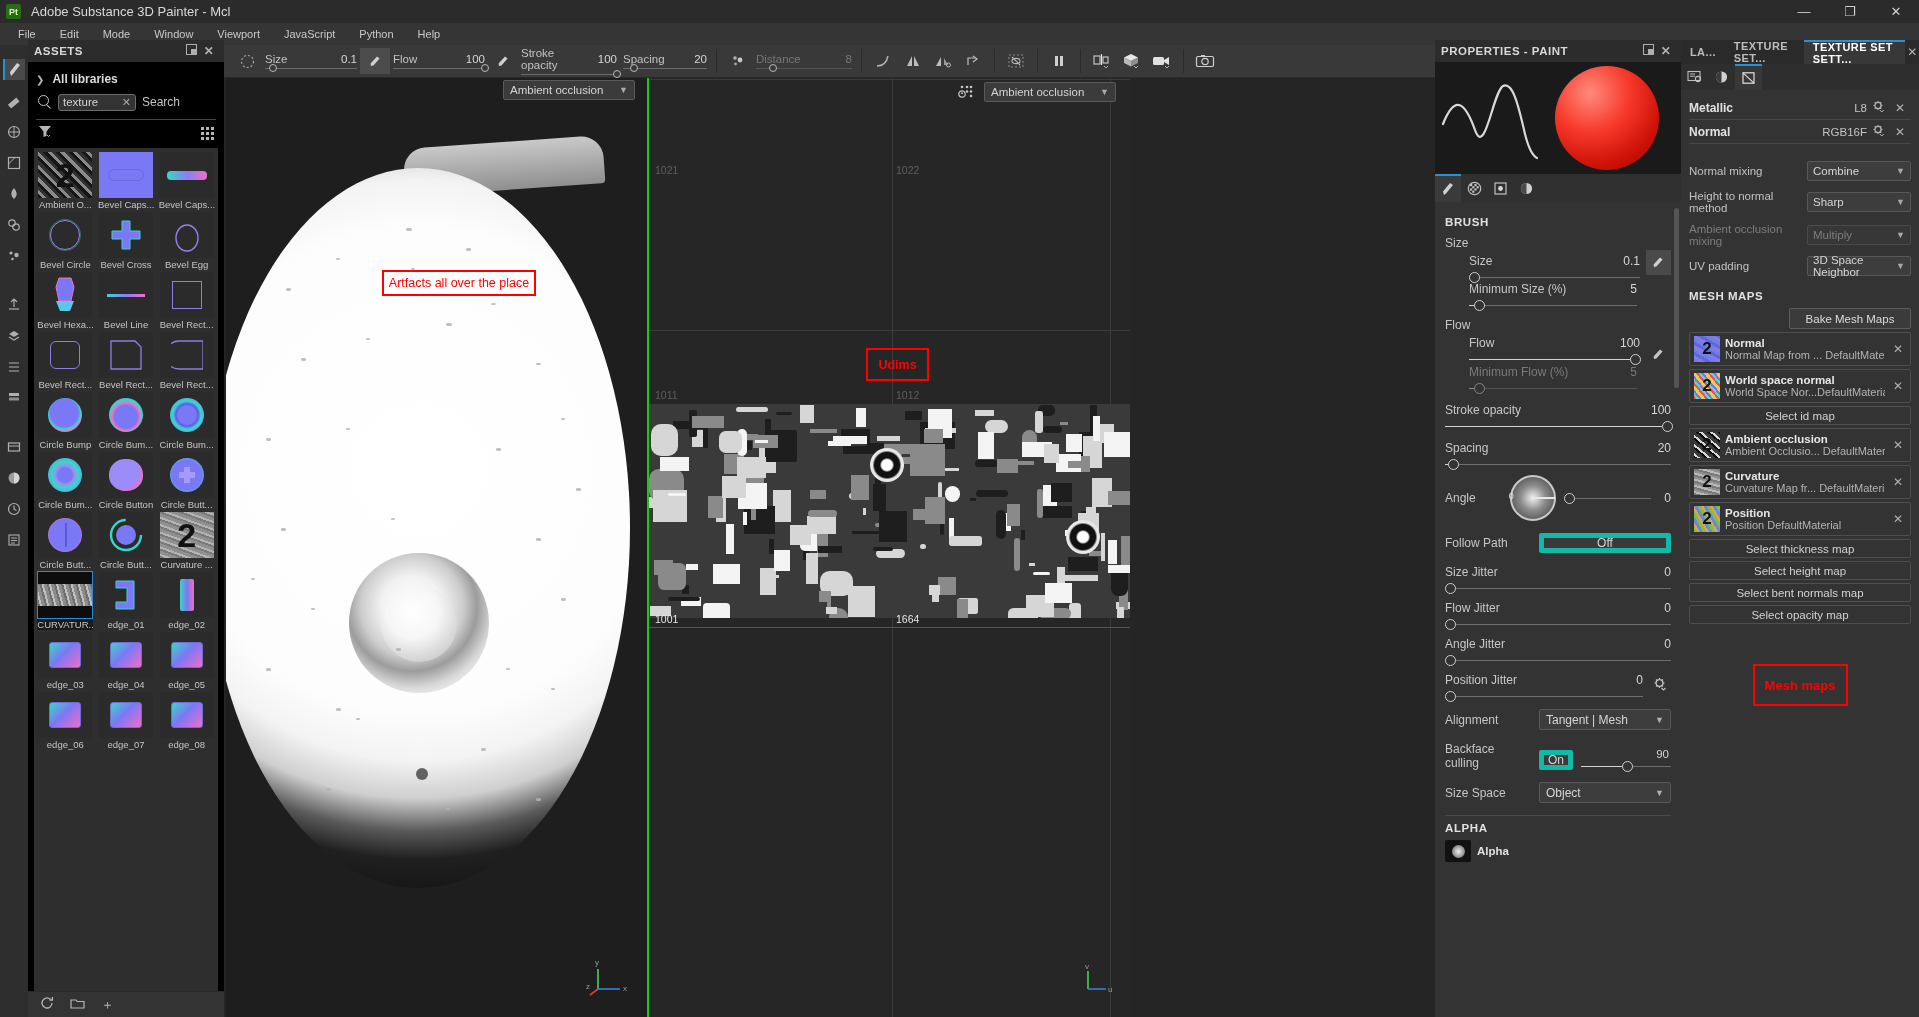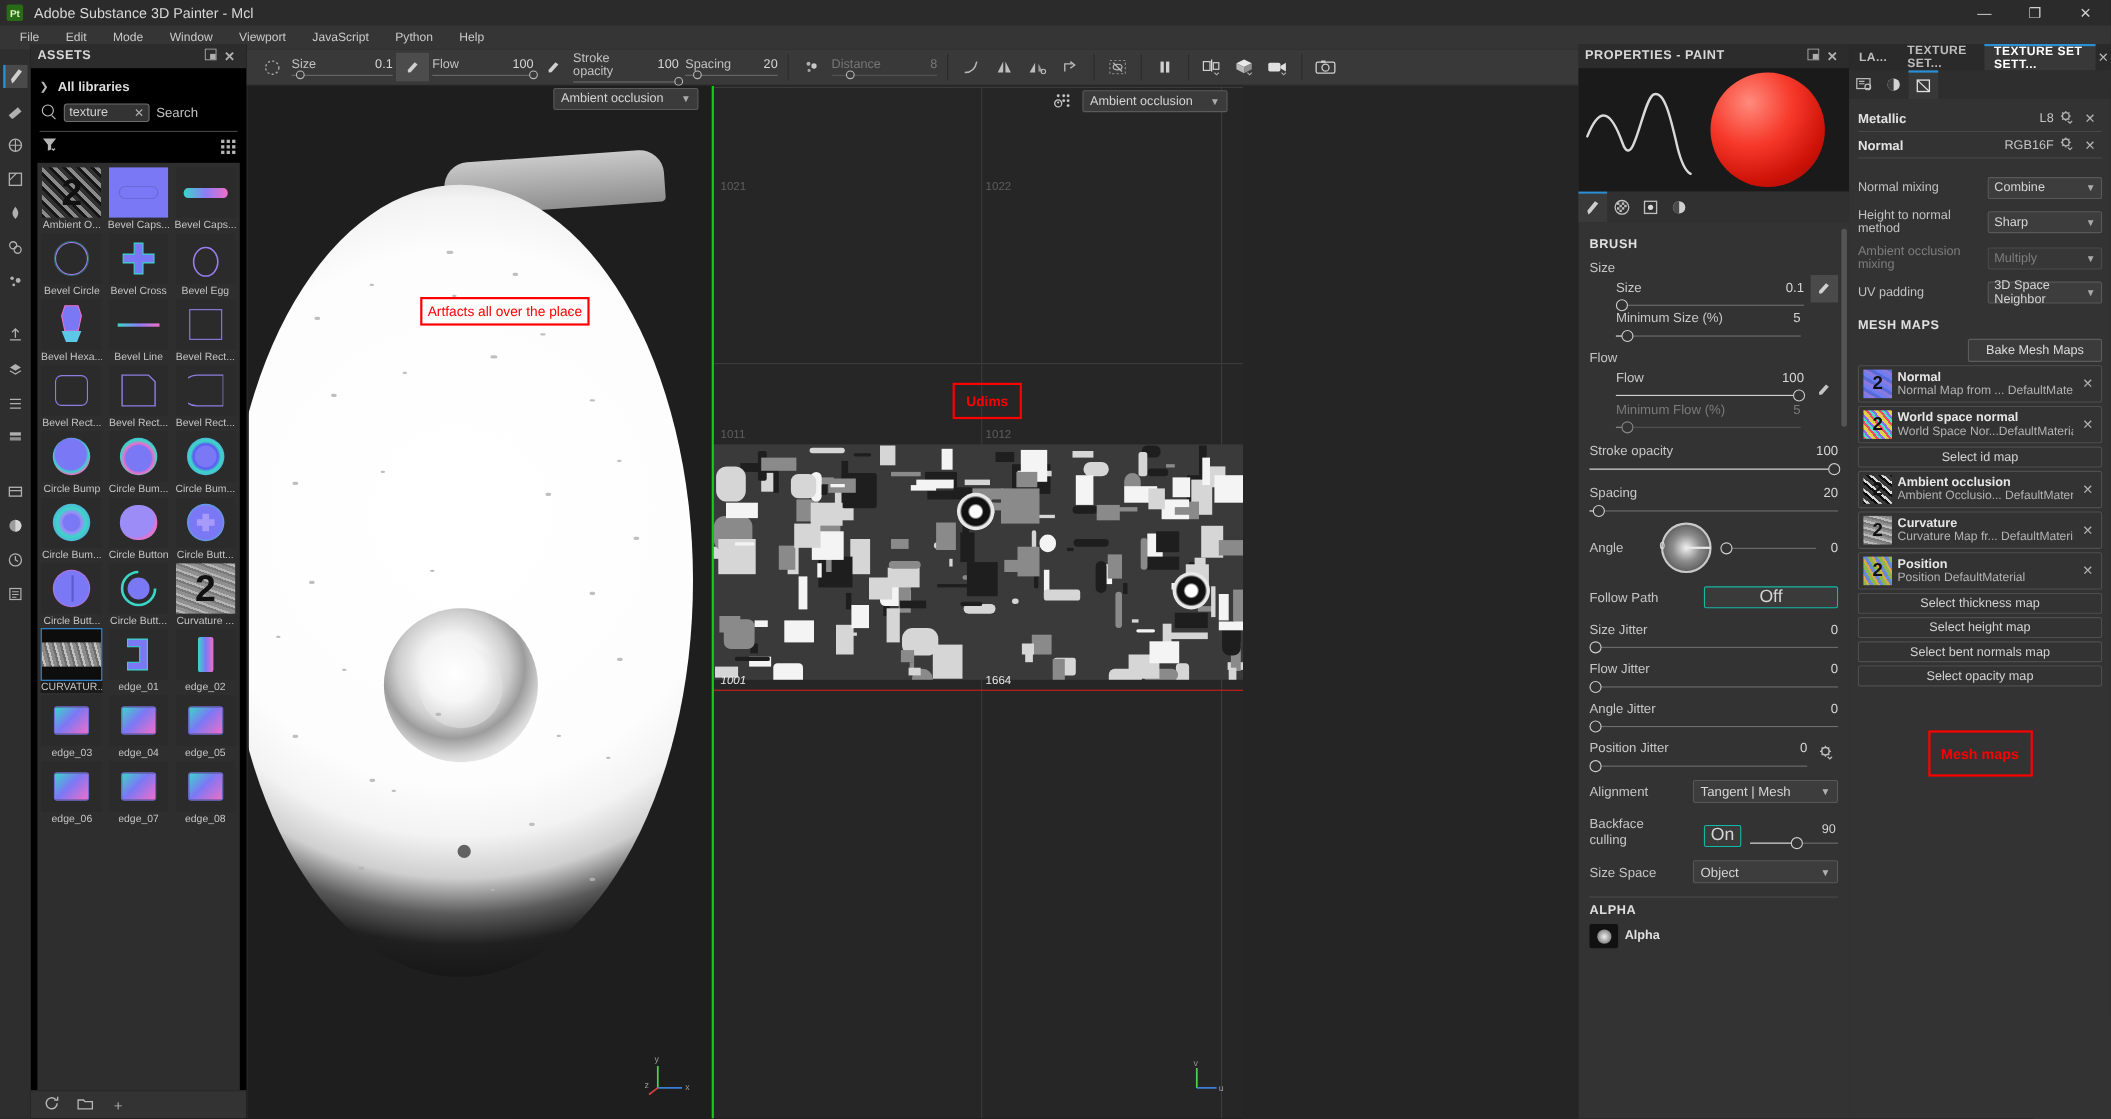--- a/index.html
+++ b/index.html
@@ -209,22 +209,22 @@
   .dial::after { content:""; position:absolute; left:50%; top:50%; width:22px; height:2px;
     background:#e8e8e8; transform:translateY(-50%); }
   .frow { display:flex; align-items:center; margin-top:12px; gap:8px; }
   .frow .lb { font-size:12px; color:#c6c6c6; width:86px; }
   .combo {
     flex:1; height:21px; background:#3d3d3d; border:1px solid #585858; border-radius:2px;
     display:flex; align-items:center; padding:0 6px; font-size:12px; color:#d6d6d6;
   }
   .combo .cc { margin-left:auto; color:#b0b0b0; font-size:9px; }
   .btn-flat {
-    height:20px; background:#3a3a3a; border:1px solid #14b8a6; border-radius:2px;
-    display:flex; align-items:center; justify-content:center; font-size:16px; color:#d6d6d6;margin-left:10px;
+    height:20px; background:#3a3a3a; border:5px solid #14b8a6; border-radius:2px;
+    display:flex; align-items:center; justify-content:center; font-size:12px; color:#d6d6d6;
   }
   .pscroll { position:absolute; right:2px; top:6px; width:5px; height:180px; background:#555; border-radius:3px; }
 
   
   .tss { position:absolute; right:0; top:40px; width:238px; bottom:0; background:#333333;
     display:flex; flex-direction:column;margin-left:13px; }
   .tabsrow { height:24px; background:#2a2a2a; display:flex; align-items:stretch; }
   .ptabh { display:flex; align-items:center; padding:0 9px; font-size:11px; font-weight:bold;
     letter-spacing:.4px; color:#bdbdbd; background:#2a2a2a; }
   .ptabh.active { background:#383838; color:#ffffff; border-top:2px solid #2b8fd6; }
@@ -1036,21 +1036,21 @@
             <div class="uv-piece" style="left: 38.3585px; top: 159.882px; width: 11.6376px; height: 5.97338px; background: rgb(244, 244, 244);"></div>
             <div class="uv-piece" style="left: 261.771px; top: 39.8268px; width: 34.7948px; height: 32.1007px; background: rgb(138, 138, 138);"></div>
             <div class="uv-piece" style="left: 397.352px; top: 179.105px; width: 26.7732px; height: 20.2542px; background: rgb(244, 244, 244);"></div>
             <div class="uv-piece" style="left: 430.183px; top: 108.605px; width: 21.1188px; height: 25.728px; background: rgb(214, 214, 214);"></div>
             <div class="uv-piece" style="left: 107.431px; top: 36.1604px; width: 12.1527px; height: 3.04823px; background: rgb(244, 244, 244);"></div>
             <div class="uv-piece" style="left: 222px; top: 44px; width: 34px; height: 34px; border-radius: 50%; background: radial-gradient(circle, rgb(255, 255, 255) 0px, rgb(255, 255, 255) 22%, rgb(17, 17, 17) 30%, rgb(17, 17, 17) 52%, rgb(232, 232, 232) 60%, rgb(232, 232, 232) 100%);"></div>
             <div class="uv-piece" style="left: 418px; top: 116px; width: 34px; height: 34px; border-radius: 50%; background: radial-gradient(circle, rgb(255, 255, 255) 0px, rgb(255, 255, 255) 22%, rgb(17, 17, 17) 30%, rgb(17, 17, 17) 52%, rgb(232, 232, 232) 60%, rgb(232, 232, 232) 100%);"></div>
           </div>
       </div>
       <div class="uv-red" style="top:549px;"></div>
-      <div class="uv-label" style="left:7px; top:535px; color:#e8e8e8;font-style:italic;">1001</div>
+      <div class="uv-label" style="left:7px; top:535px; color:#e8e8e8;">1001</div>
       <div class="uv-label" style="left:248px; top:535px; color:#e8e8e8;">1664</div>
       <div class="axis-gizmo" style="right:16px; bottom:18px;">
         <svg width="34" height="36" viewBox="0 0 34 36">
           <path d="M8,28 L8,10" stroke="#4fcf4f" stroke-width="1.6"></path>
           <path d="M8,28 L26,28" stroke="#3a7fd5" stroke-width="1.6"></path>
           <text x="5" y="8" fill="#9a9a9a" font-size="8" font-family="Liberation Sans">v</text>
           <text x="28" y="31" fill="#9a9a9a" font-size="8" font-family="Liberation Sans">u</text>
         </svg>
       </div>
     </div>

